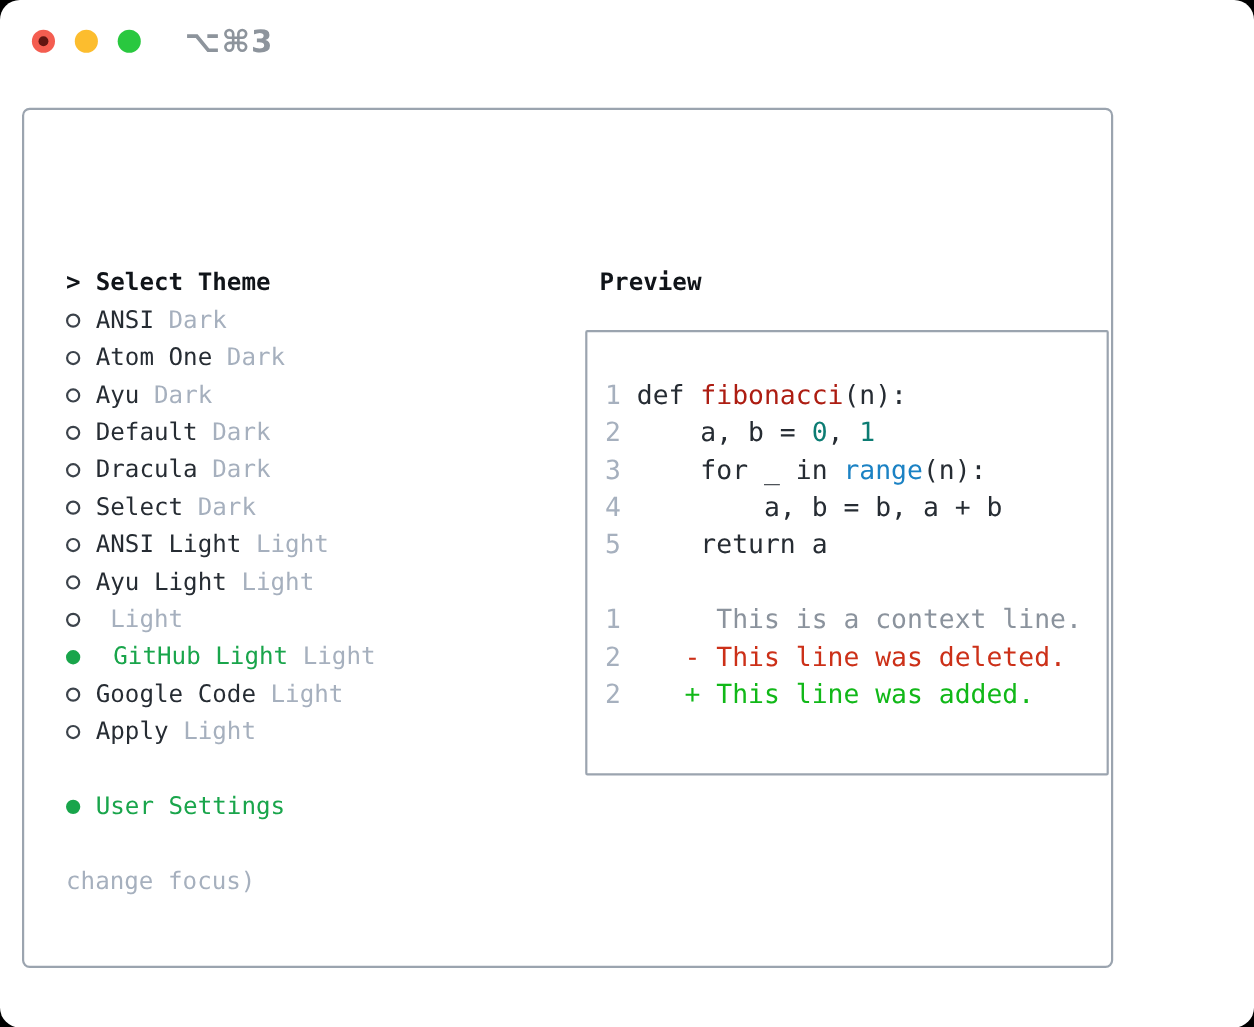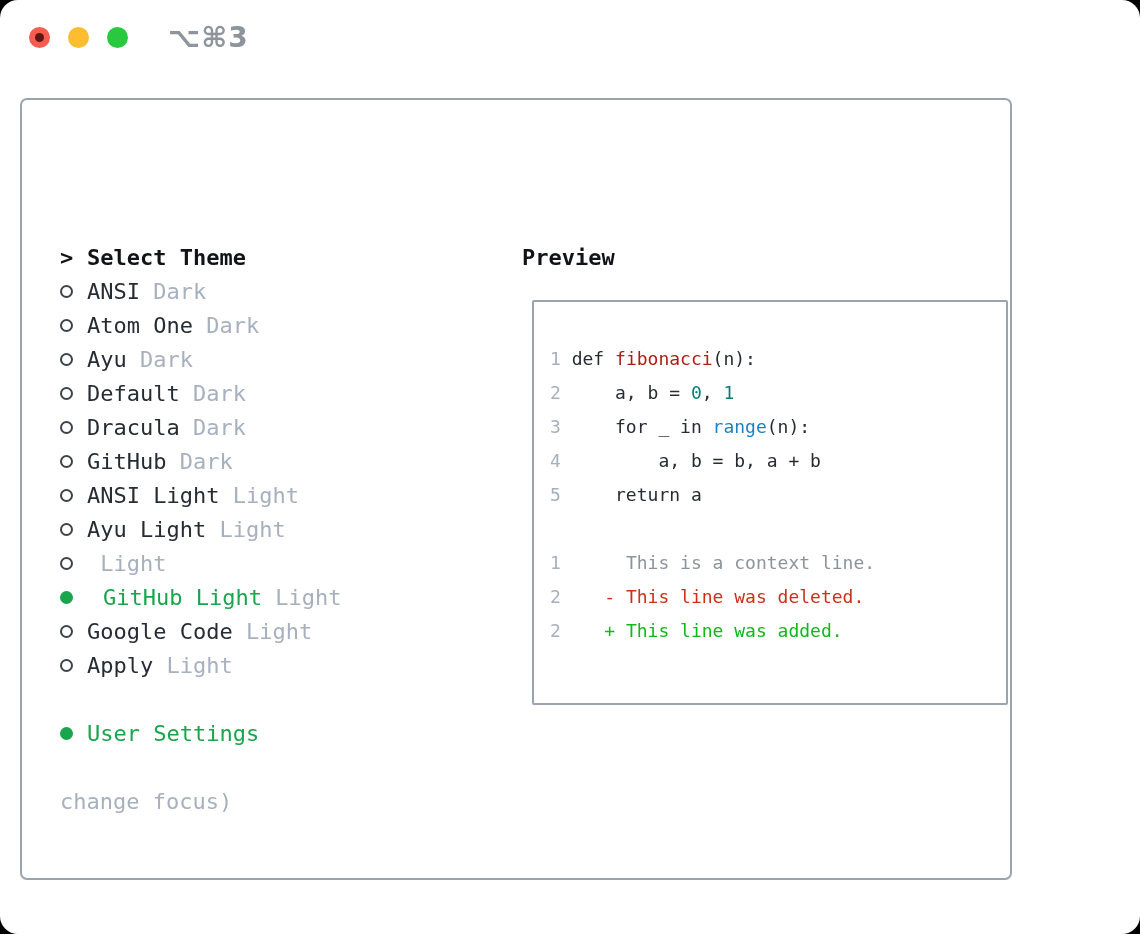--- a/index.html
+++ b/index.html
@@ -36,26 +36,26 @@
   .caret{font-weight:bold;color:var(--text-strong);}
   .radio{width:9px;height:9px;border:2px solid var(--radio-ring);border-radius:50%;}
   .radio.on{border-color:var(--green);background:var(--green);}
   .theme-name{color:var(--text);}
   .theme-name.on{color:var(--green);margin-left:16px;}
   .theme-variant{color:var(--muted);}
   .apply-name{color:var(--text);}
   .apply-name.on{color:var(--green);}
   .hint-line{color:var(--muted);}
   
-  .preview-title{position:absolute;left:500px;top:140px;}
+  .preview-title{position:absolute;left:523px;top:140px;}
   .preview-box{
     position:absolute;left:510px;top:200px;width:476px;height:405px;
     border:2px solid var(--border);border-radius:2px;box-sizing:border-box;background:var(--window-bg,#fff);
   }
-  pre.code{margin:0;padding:40px 0 0 16px;font-family:inherit;font-size:18px;line-height:34px;}
+  pre.code{margin:0;padding:40px 0 0 16px;font-family:inherit;font-size:24px;line-height:34px;}
   .cl{height:34px;white-space:pre;}
   .ln{color:var(--muted);}
   .seg-plain{color:var(--code-fg);}
   .seg-func{color:var(--func-red);}
   .seg-num{color:var(--number-teal);}
   .seg-builtin{color:var(--builtin-blue);}
   .diff-context{color:var(--context);}
   .diff-deleted{color:var(--diff-del);}
   .diff-added{color:var(--diff-add);}
 </style>
@@ -80,21 +80,21 @@
         <span class="slot caret">&gt;</span>
         <span>Select Theme</span>
       </div>
 
       <div id="theme-list">
           <div class="row"><span class="slot"><span class="radio"></span></span><span class="theme-name">ANSI</span><span class="theme-variant"> Dark</span></div>
           <div class="row"><span class="slot"><span class="radio"></span></span><span class="theme-name">Atom One</span><span class="theme-variant"> Dark</span></div>
           <div class="row"><span class="slot"><span class="radio"></span></span><span class="theme-name">Ayu</span><span class="theme-variant"> Dark</span></div>
           <div class="row"><span class="slot"><span class="radio"></span></span><span class="theme-name">Default</span><span class="theme-variant"> Dark</span></div>
           <div class="row"><span class="slot"><span class="radio"></span></span><span class="theme-name">Dracula</span><span class="theme-variant"> Dark</span></div>
-          <div class="row"><span class="slot"><span class="radio"></span></span><span class="theme-name">GitHub</span><span class="theme-variant"> Dark</span></div>
+          <div class="row"><span class="slot"><span class="radio"></span></span><span class="theme-name">Select</span><span class="theme-variant"> Dark</span></div>
           <div class="row"><span class="slot"><span class="radio"></span></span><span class="theme-name">ANSI Light</span><span class="theme-variant"> Light</span></div>
           <div class="row"><span class="slot"><span class="radio"></span></span><span class="theme-name">Ayu Light</span><span class="theme-variant"> Light</span></div>
           <div class="row"><span class="slot"><span class="radio"></span></span><span class="theme-variant"> Light</span></div>
           <div class="row"><span class="slot"><span class="radio on"></span></span><span class="theme-name on">GitHub Light</span><span class="theme-variant"> Light</span></div>
           <div class="row"><span class="slot"><span class="radio"></span></span><span class="theme-name">Google Code</span><span class="theme-variant"> Light</span></div>
           <div class="row"><span class="slot"><span class="radio"></span></span><span class="theme-name">Apply</span><span class="theme-variant"> Light</span></div>
         </div>
 
       <div class="row"></div>
 

